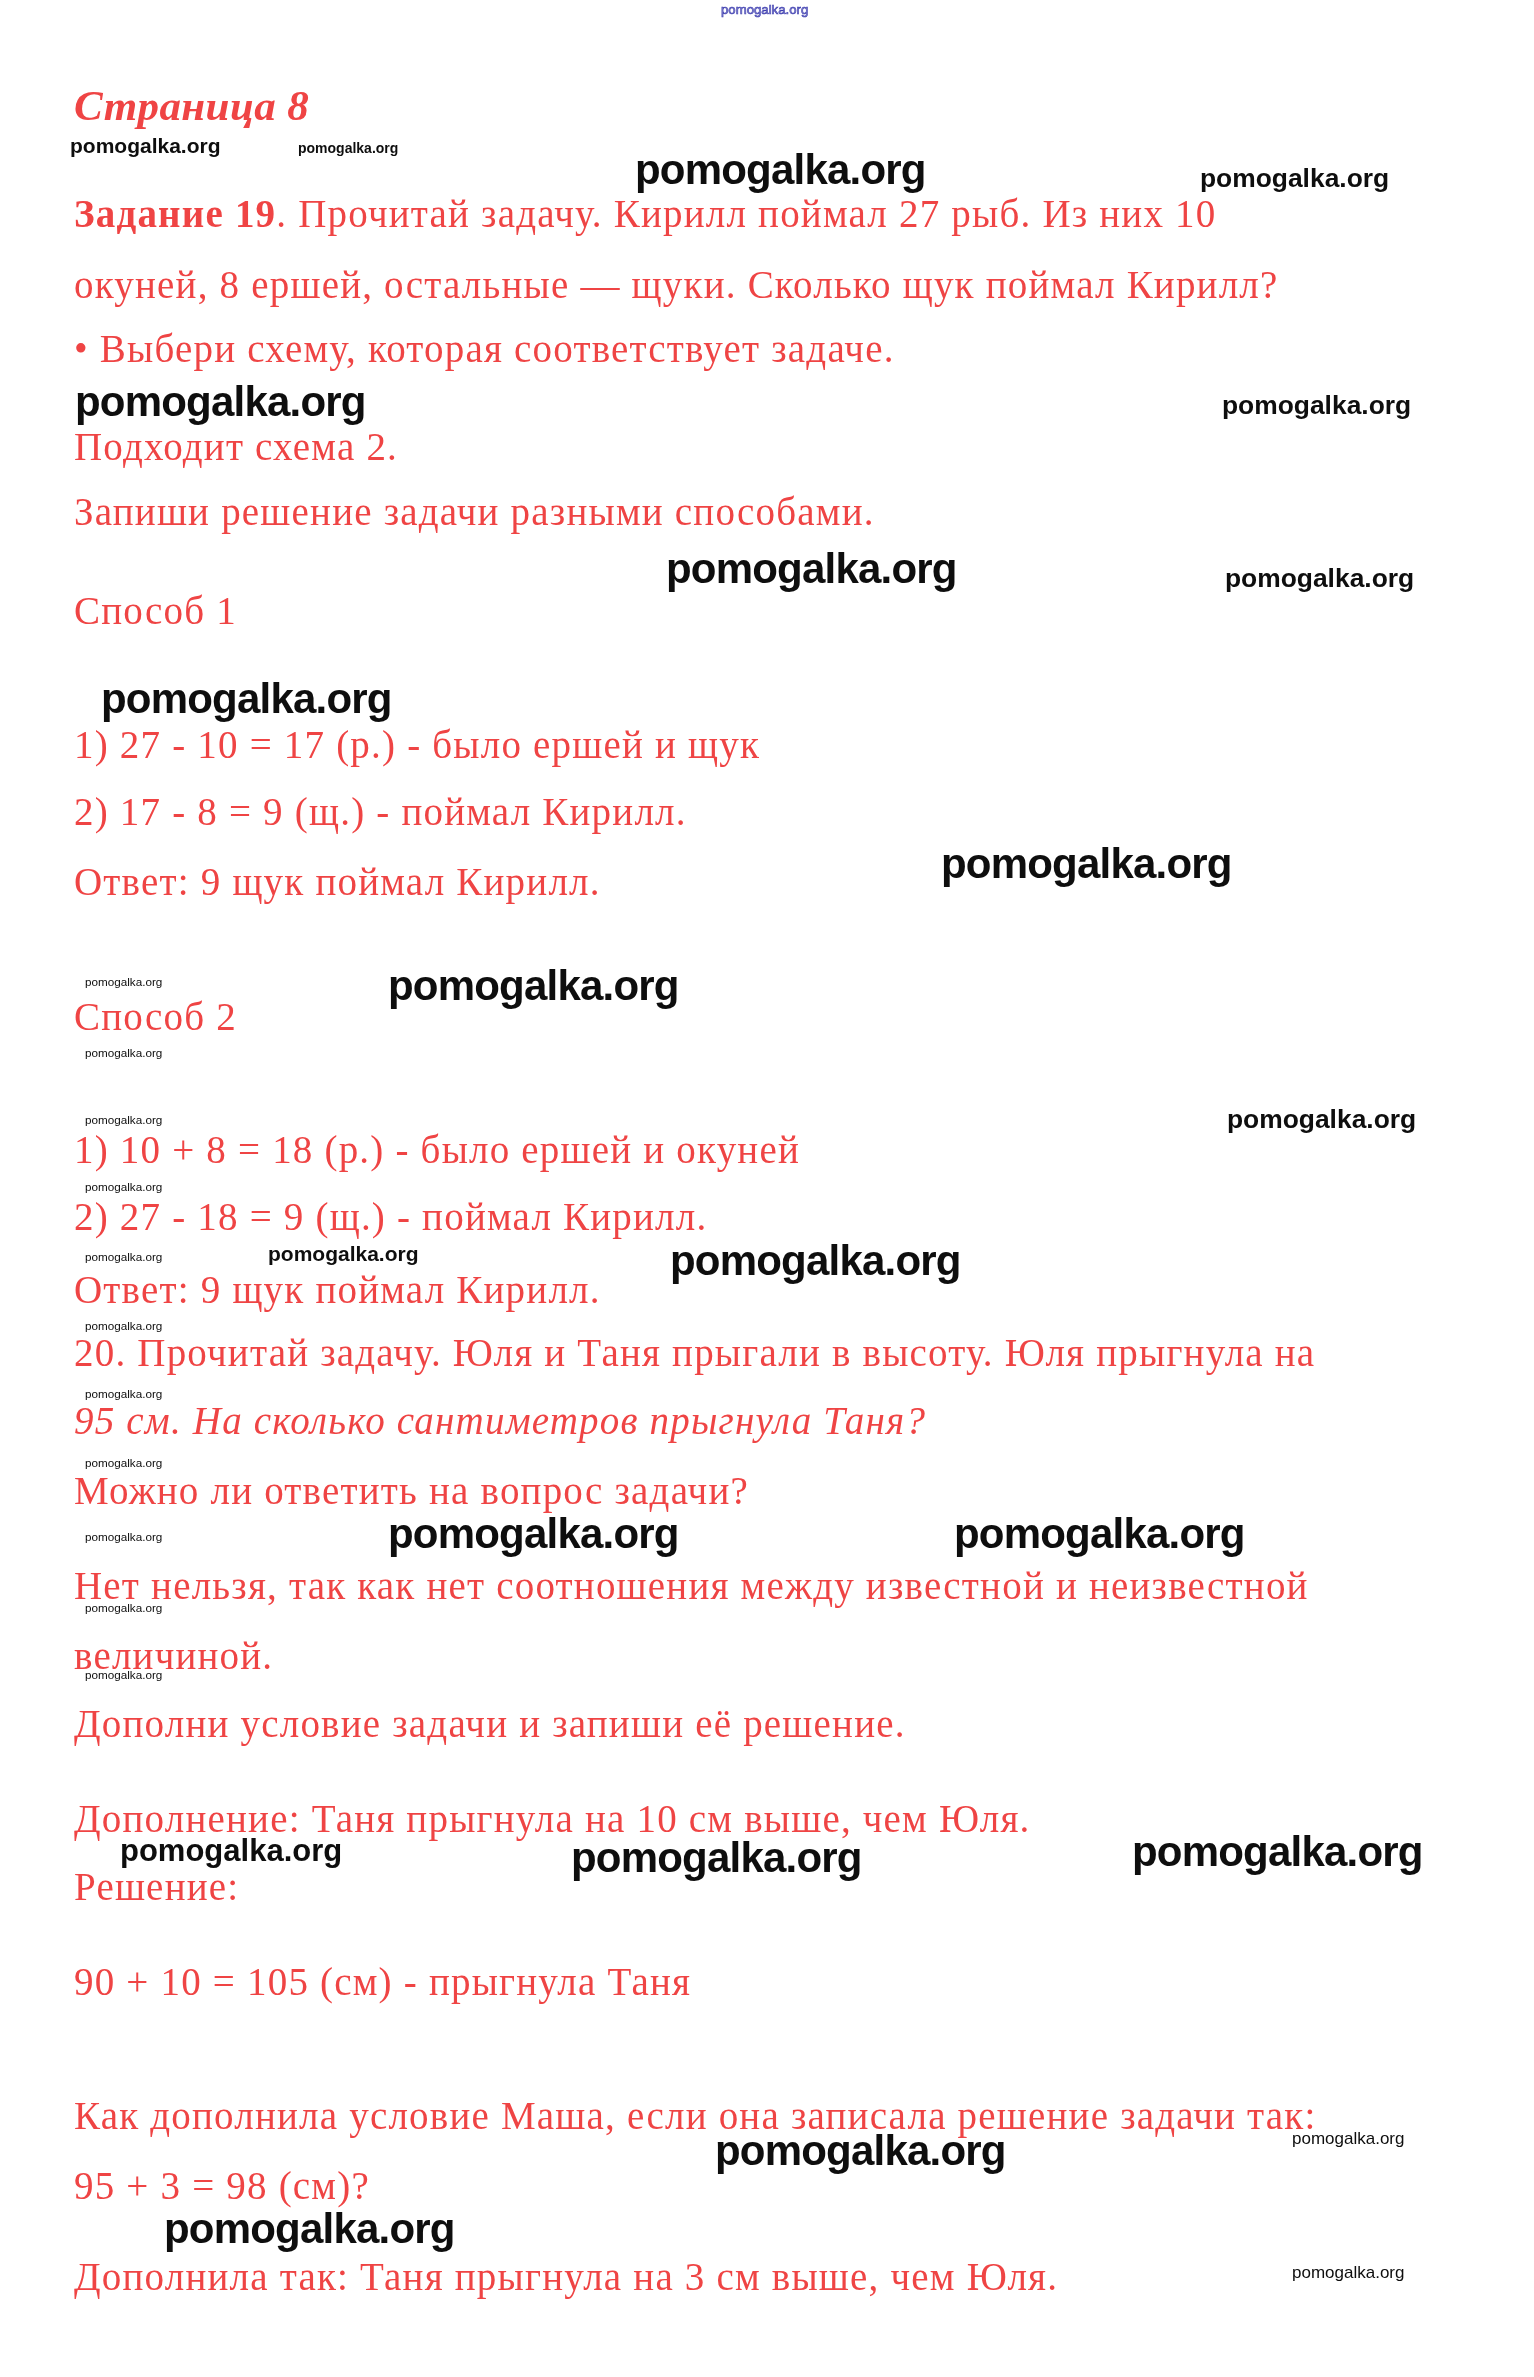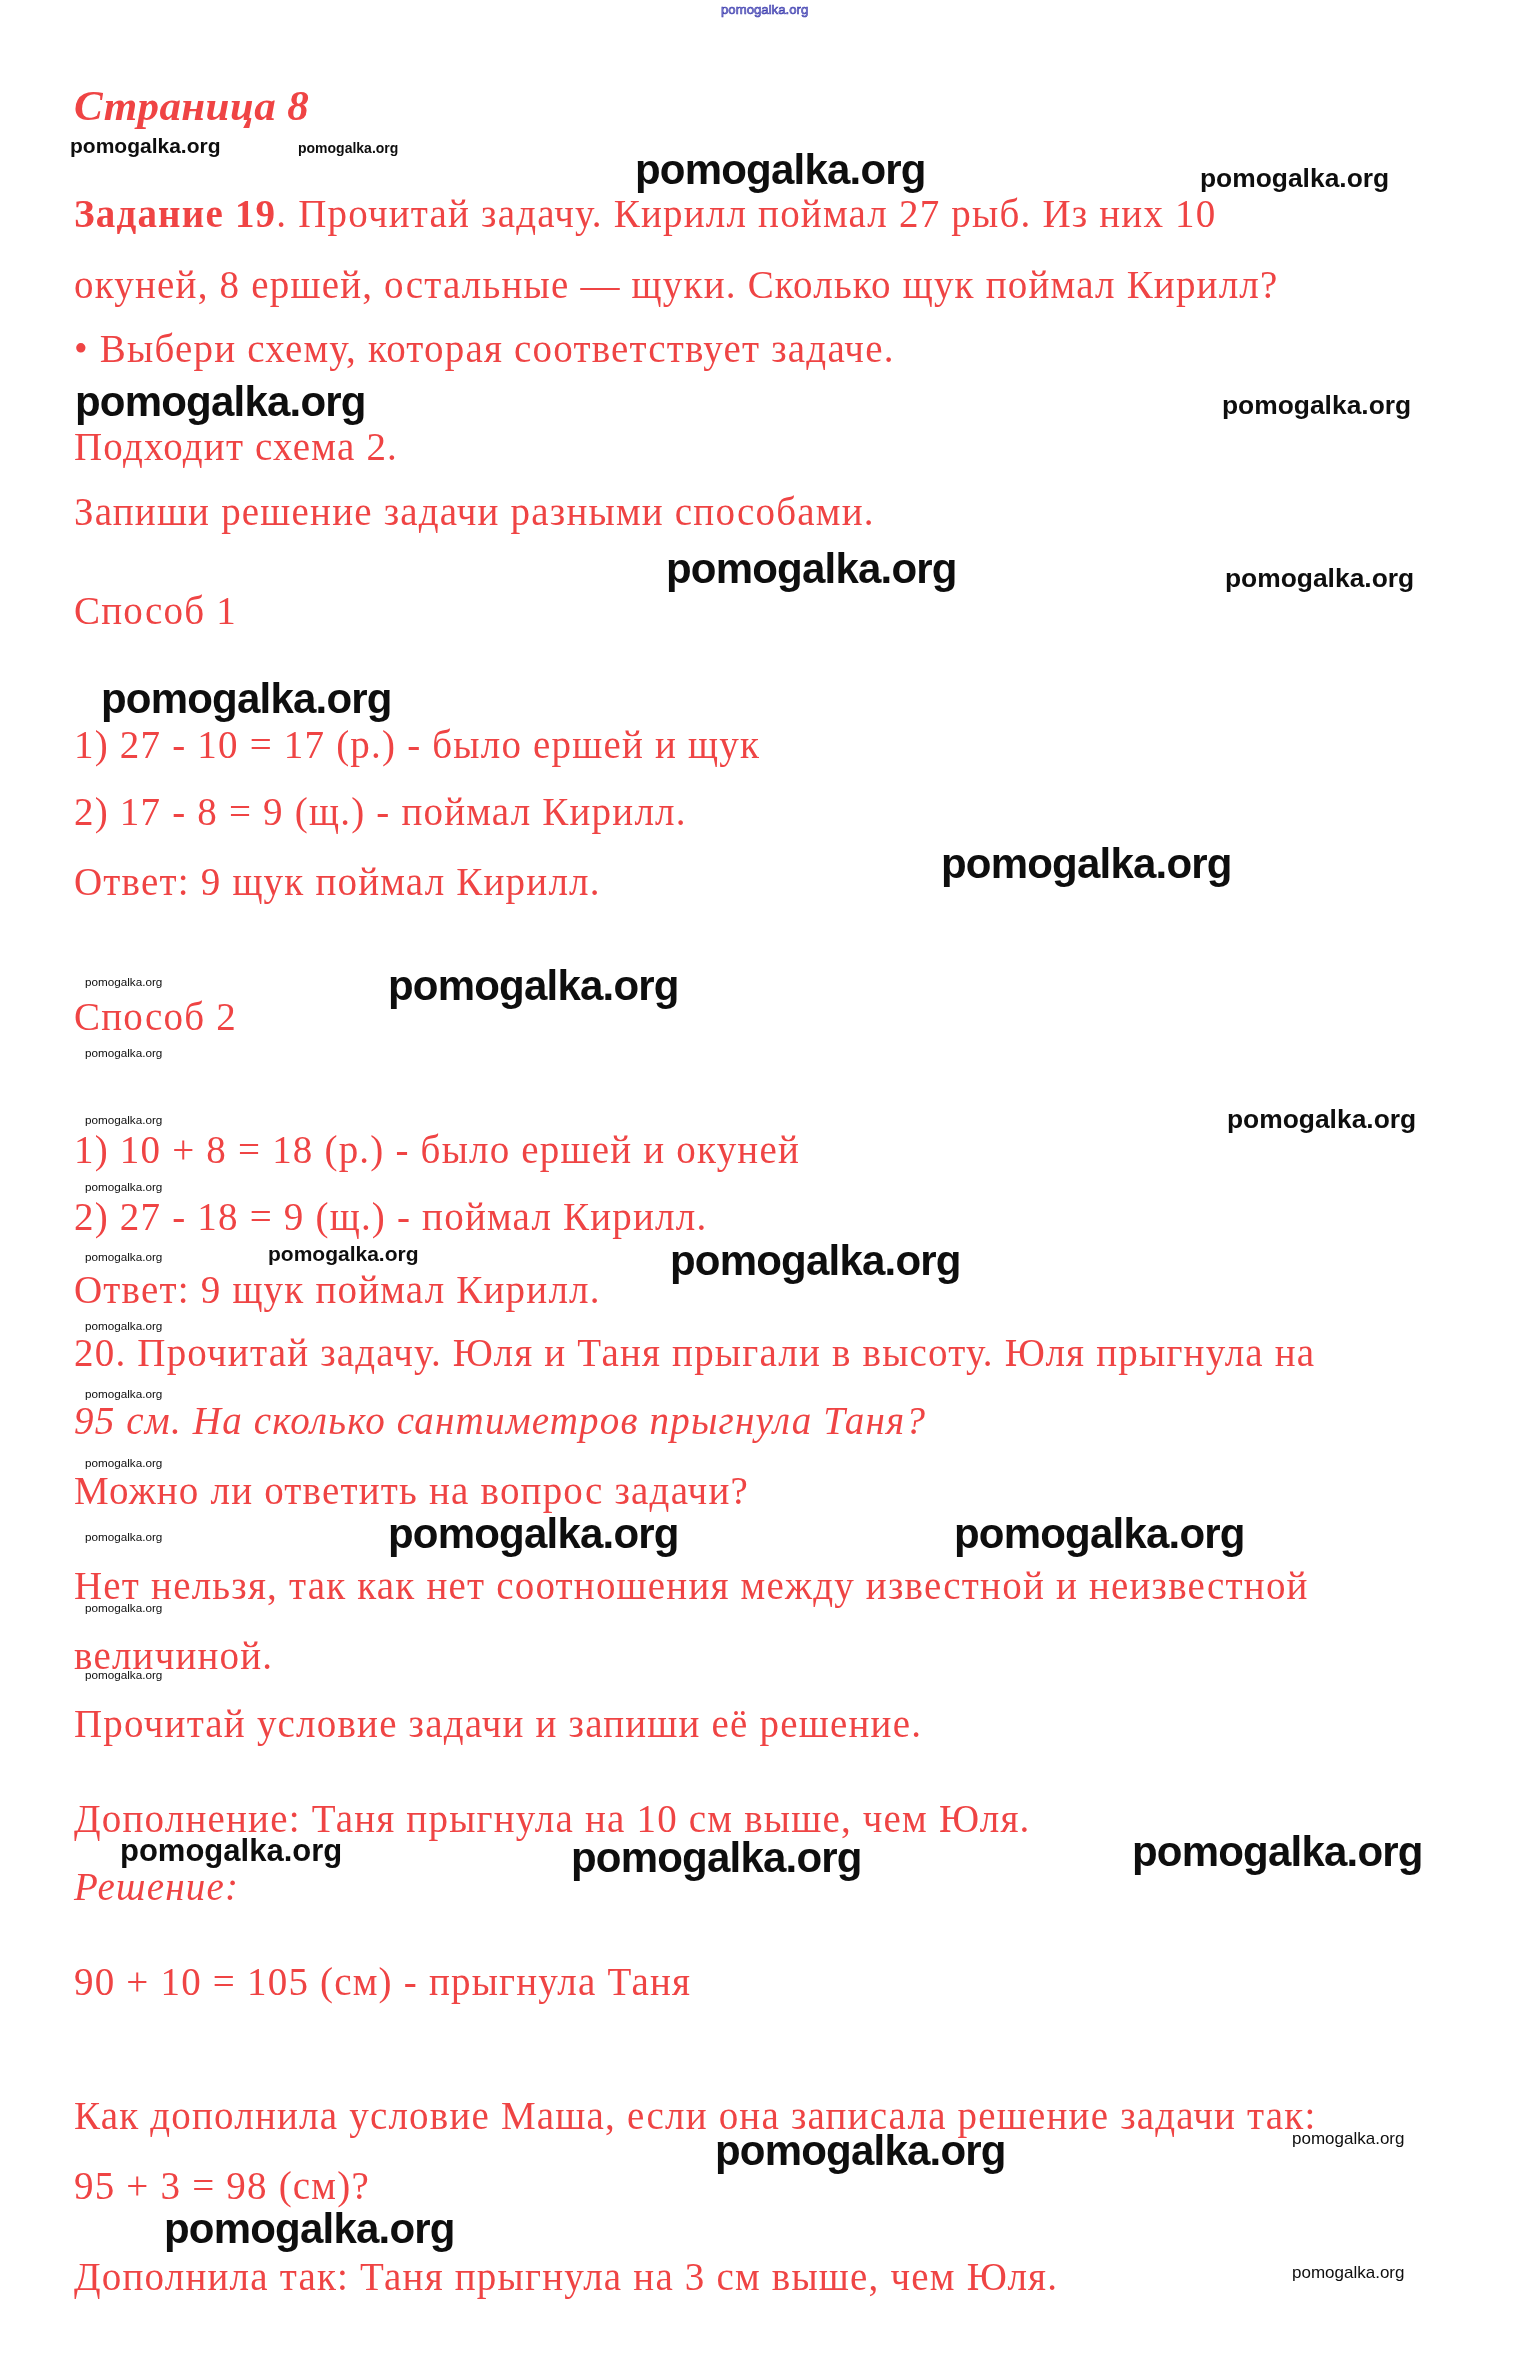--- a/index.html
+++ b/index.html
@@ -13,21 +13,21 @@
   }
   .ln {
     position: absolute;
     white-space: nowrap;
     font-size: 39px;
     letter-spacing: 1.2px;
     color: #ef4444;
     line-height: 1.1;
   }
   .b  { font-weight: bold; }
-  .it { font-style: italic; }
+  .it { }
   .title {
     font-size: 43px;
     font-weight: bold;
     font-style: italic;
     letter-spacing: 0.4px;
   }
   .wm {
     position: absolute;
     white-space: nowrap;
     font-family: "Liberation Sans", sans-serif;
@@ -125,21 +125,21 @@
   <span class="wm wm-xs" style="left:85px;  top:1531px;">pomogalka.org</span>
 
   <div class="ln" style="left:74px; top:1565px;">Нет нельзя, так как нет соотношения между известной и неизвестной</div>
 
   <span class="wm wm-xs" style="left:85px; top:1602px;">pomogalka.org</span>
 
   <div class="ln" style="left:74px; top:1635px;">величиной.</div>
 
   <span class="wm wm-xs" style="left:85px; top:1669px;">pomogalka.org</span>
 
-  <div class="ln" style="left:74px; top:1703px;">Прочитай условие задачи и запиши её решение.</div>
+  <div class="ln" style="left:74px; top:1703px;">Дополни условие задачи и запиши её решение.</div>
 
   <div class="ln" style="left:74px; top:1798px;">Дополнение: Таня прыгнула на 10 см выше, чем Юля.</div>
 
   <span class="wm wm-lg" style="left:120px;  top:1835px;">pomogalka.org</span>
   <span class="wm wm-xl" style="left:571px;  top:1837px;">pomogalka.org</span>
   <span class="wm wm-xl" style="left:1132px; top:1831px;">pomogalka.org</span>
 
   <div class="ln it" style="left:74px; top:1866px;">Решение:</div>
 
   <div class="ln" style="left:74px; top:1961px;">90 + 10 = 105 (см) - прыгнула Таня</div>

